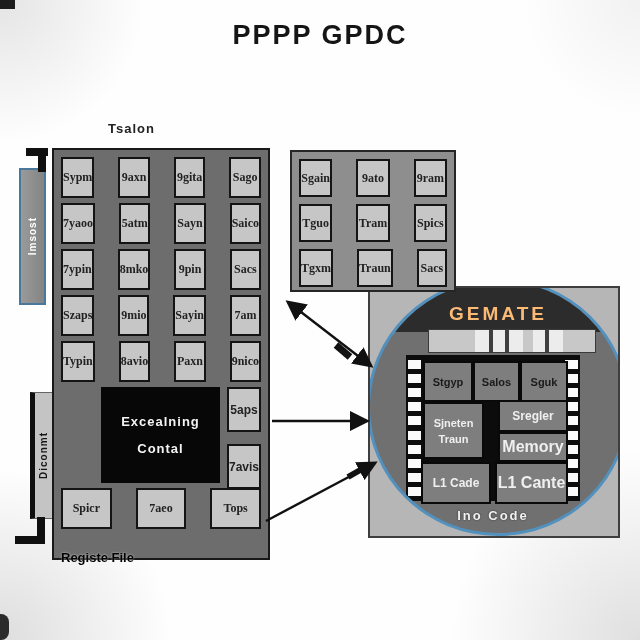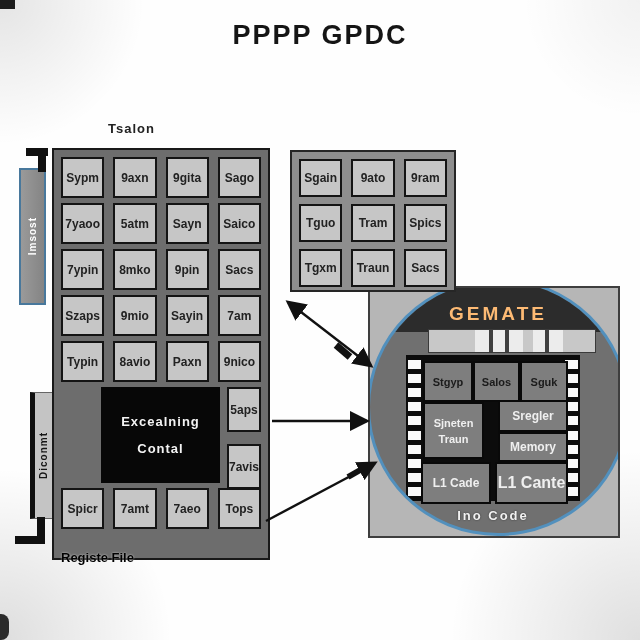--- a/index.html
+++ b/index.html
@@ -19,21 +19,21 @@
     font-size:27px;font-weight:bold;letter-spacing:2px;color:#151515;
   }
   .tsalon{left:108px;top:121px;font-size:13px;font-weight:600;color:#222;letter-spacing:1px;}
 
   
   .lgrid{
     left:52px;top:148px;width:218px;height:412px;
     background:#6d6d6d;border:2px solid #191919;
     padding:7px;display:flex;flex-direction:column;gap:5px;z-index:2;
   }
-  .row{display:flex;gap:9px;height:41px;flex:none;}
+  .row{display:flex;gap:24px;height:41px;flex:none;font-family:Liberation Serif, serif;}
   .cell{
     flex:1;background:#c6c6c6;border:2px solid #141414;
     display:flex;align-items:center;justify-content:center;
     font-size:12px;font-weight:600;color:#222;
   }
   .ctrlrow{display:flex;gap:7px;height:96px;flex:none;padding-left:40px;}
   .blackbox{
     width:151px;background:#070707;color:#f3f3f3;
     display:flex;flex-direction:column;align-items:center;justify-content:center;gap:12px;
     font-size:13px;font-weight:600;letter-spacing:1px;
@@ -103,21 +103,21 @@
     position:absolute;background:#7e7e7e;border:2px solid #090909;
     display:flex;align-items:center;justify-content:center;text-align:center;
     font-size:11px;font-weight:600;color:#1b1b1b;
   }
   .ccell.lt{color:#efefef;}
   .t1{left:17px;top:6px;width:46px;height:37px;}
   .t2{left:67px;top:6px;width:43px;height:37px;}
   .t3{left:114px;top:6px;width:44px;height:37px;}
   .bigc{left:17px;top:47px;width:57px;height:53px;flex-direction:column;gap:4px;}
   .sreg{left:92px;top:45px;width:66px;height:28px;font-size:12px;}
-  .memc{left:92px;top:77px;width:66px;height:26px;font-size:12px;}
+  .memc{left:92px;top:77px;width:66px;height:26px;font-size:16px;}
   .ca1{left:15px;top:107px;width:66px;height:38px;font-size:12px;}
   .ca2{left:89px;top:107px;width:69px;height:38px;font-size:16px;}
   .inocode{
     position:absolute;left:36px;top:227px;width:174px;text-align:center;
     color:#f2f2f2;font-weight:700;font-size:13px;letter-spacing:2px;
     text-shadow:0 0 2px rgba(0,0,0,.6);
   }
 
   .arrows{position:absolute;left:0;top:0;width:640px;height:640px;z-index:5;pointer-events:none;}
 
@@ -177,21 +177,20 @@
       <div>Excealning</div>
       <div>Contal</div>
     </div>
     <div class="sidecol">
       <div class="cell side">5aps</div>
       <div class="cell side">7avis</div>
     </div>
   </div>
   <div class="row">
     <div class="cell">Spicr</div>
-    <div class="cell">7amt</div>
     <div class="cell">7aeo</div>
     <div class="cell">Tops</div>
   </div>
   <div class="rflabel">Registe File</div>
 </div>
 
 <div class="abs rgrid">
   <div class="row">
     <div class="cell">Sgain</div>
     <div class="cell">9ato</div>

